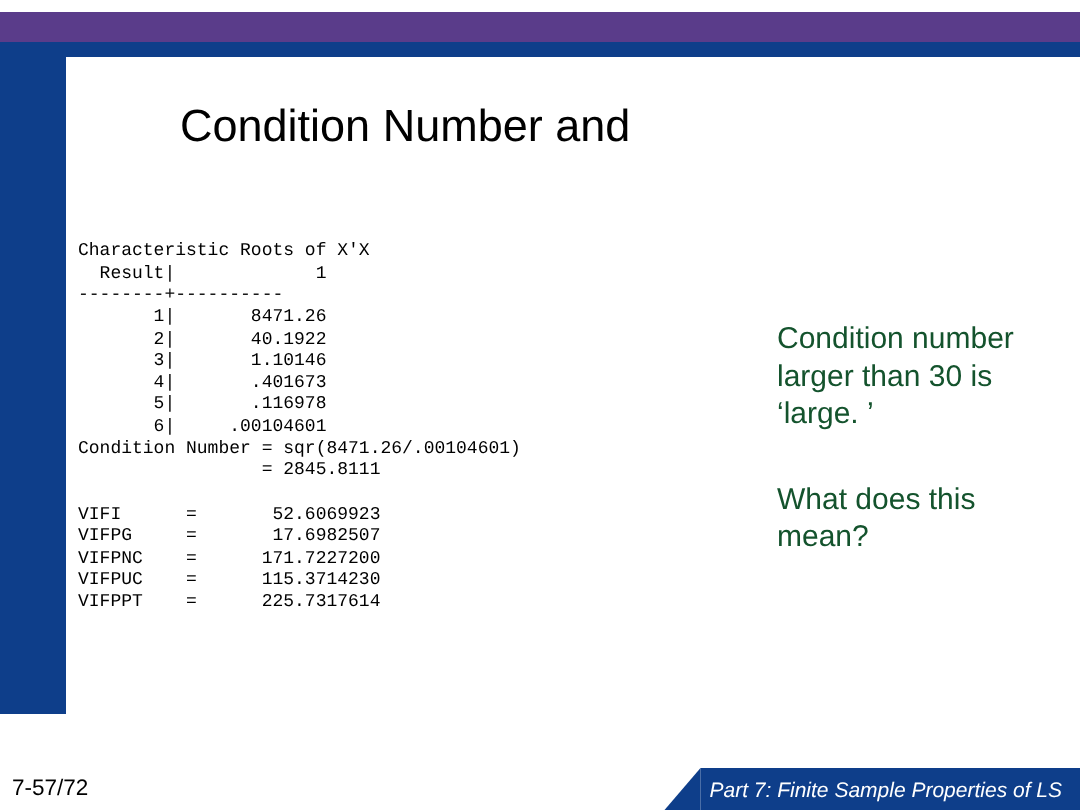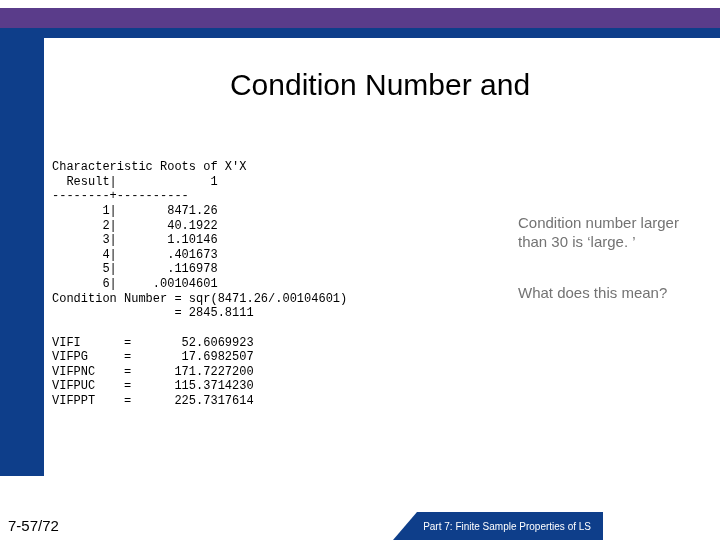--- a/index.html
+++ b/index.html
@@ -1,39 +1,39 @@
 <!DOCTYPE html>
 <html><head>
 <meta charset="utf-8">
 <style>
   * { box-sizing: border-box; margin: 0; padding: 0; }
   html, body { width: 720px; height: 540px; font-family: Arial, Helvetica, sans-serif; background: #fff; }
   .slide { position: relative; width: 720px; height: 540px; }
   .stripe-purple { position: absolute; left: 0; top: 8px; height: 20px; width: 720px; background: #5a3c8a; }
   .stripe-blue { position: absolute; left: 0; top: 28px; height: 10px; width: 720px; background: #0e3e8a; }
   .sidebar-blue { position: absolute; left: 0; top: 38px; width: 44px; height: 438px; background: #0e3e8a; }
-  .title { position: absolute; left: 120px; top: 66px; width: 520px; text-align: center; font-size: 30px; color: #000; line-height: 1.25; }
+  .title { position: absolute; left: 120px; top: 66px; width: 520px; font-size: 30px; color: #000; line-height: 1.25; }
   .mono-block {
     position: absolute; left: 52px; top: 160px; width: 400px;
     font-family: "Courier New", monospace; font-size: 12px; line-height: 1.22;
     white-space: pre; background: #fff; color: #000;
   }
-  .notes { position: absolute; left: 518px; top: 214px; width: 180px; font-size: 15px; color: #737373; line-height: 1.25; }
+  .notes { position: absolute; left: 518px; top: 214px; width: 180px; font-size: 20px; color: #14532d; line-height: 1.25; }
   .note2 { margin-top: 32px; }
-  .footer { position: absolute; left: 0; bottom: 0; width: 603px; height: 28px; }
+  .footer { position: absolute; left: 0; bottom: 0; width: 720px; height: 28px; }
   .footer-left { position: absolute; left: 8px; bottom: 6px; font-size: 15px; color: #000; }
   .footer-right-wrap { position: absolute; right: 0; bottom: 0; height: 28px; display: flex; align-items: stretch; }
   .footer-tri {
     width: 0; height: 0;
     border-bottom: 28px solid #0e3e8a;
     border-left: 24px solid transparent;
   }
   .footer-right {
-    background: #0e3e8a; color: #fff; font-size: 10px;
-    display: flex; align-items: center; padding: 0 12px 0 6px;
+    background: #0e3e8a; color: #fff; font-size: 14px;
+    display: flex; align-items: center; padding: 0 12px 0 6px; font-style: italic;
   }
 </style>
 </head>
 <body>
 
 <div class="slide">
   <div class="stripe-purple"></div>
   <div class="stripe-blue"></div>
   <div class="sidebar-blue"></div>
 

